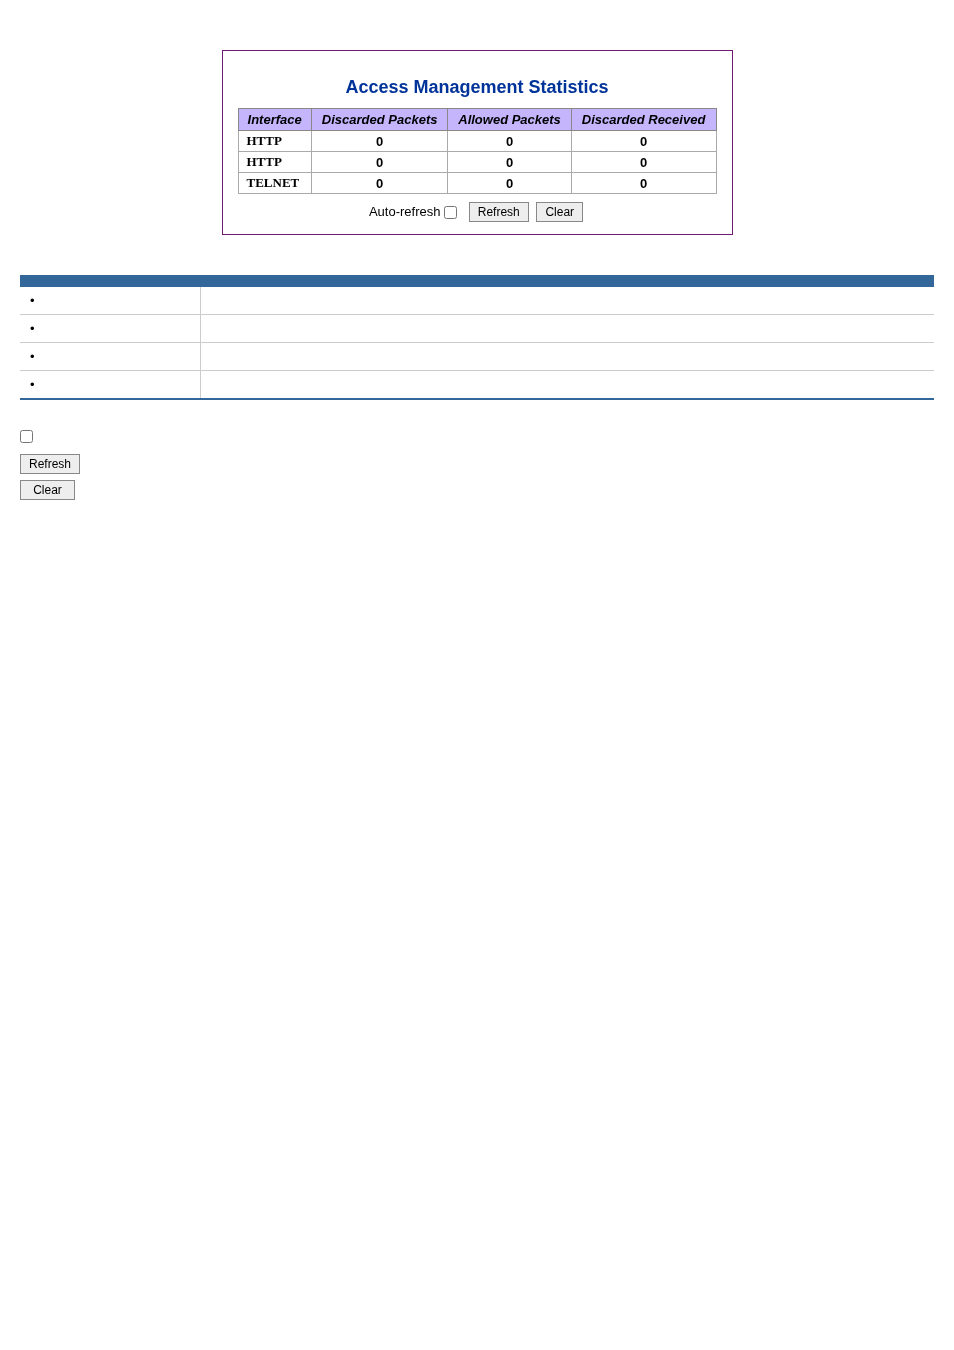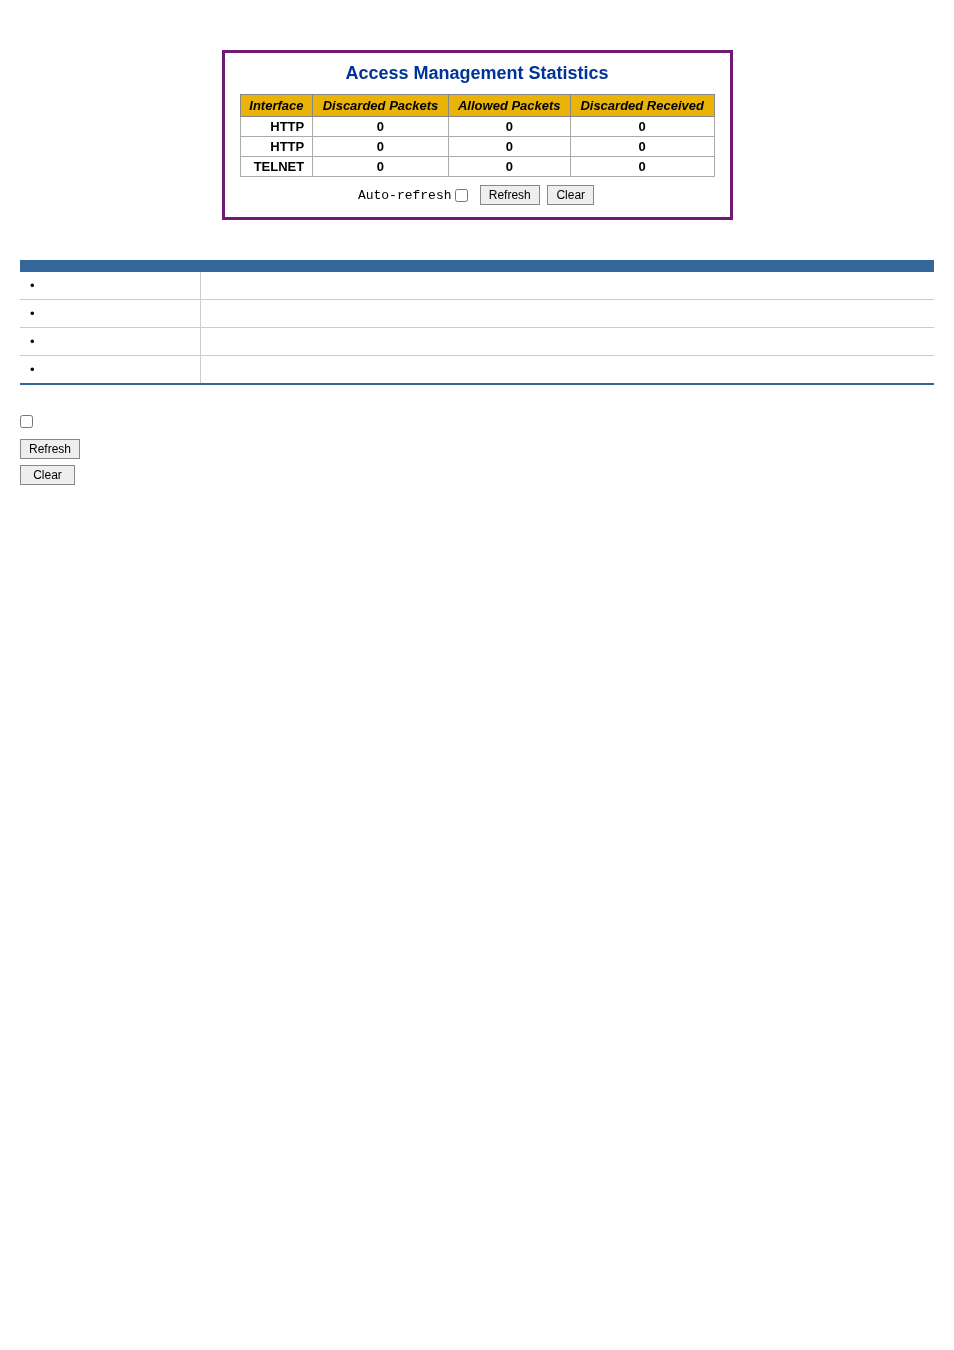--- a/index.html
+++ b/index.html
@@ -6,62 +6,62 @@
     body {
       background: #ffffff;
       font-family: Arial, Helvetica, sans-serif;
       font-size: 13px;
       color: #000000;
       padding: 20px;
     }
 
     
     .stats-card {
-      border: 3px solid #701a75;
+      border: 1px solid #701a75;
       width: 511px;
       margin: 30px auto 40px auto;
-      padding: 10px 15px 12px 15px;
+      padding: 26px 15px 12px 15px;
       background: #ffffff;
     }
     .stats-title {
       text-align: center;
       font-size: 18px;
       font-weight: bold;
       color: #003399;
       margin-bottom: 10px;
     }
     .stats-table {
       width: 100%;
       border-collapse: collapse;
       font-size: 13px;
     }
     .stats-table th {
       border: 1px solid #888;
-      background: #eab308;
+      background: #c4b5fd;
       padding: 3px 8px;
       text-align: center;
       font-weight: bold;
       font-style: italic;
     }
     .stats-table td {
       border: 1px solid #aaa;
       padding: 2px 8px;
       text-align: center;
       font-weight: bold;
     }
     .stats-table td.iface {
-      text-align: right;
+      text-align: left;
+      font-family: Liberation Serif, serif;
     }
     .stats-footer {
       text-align: center;
       margin-top: 8px;
       font-size: 13px;
     }
     .stats-footer label {
-      font-family: Liberation Mono, monospace;
     }
     .stats-footer input[type=checkbox] {
       vertical-align: middle;
       margin-right: 6px;
     }
     .stats-footer button {
       padding: 2px 8px;
       font-size: 12px;
       margin: 0 2px;
       cursor: pointer;

